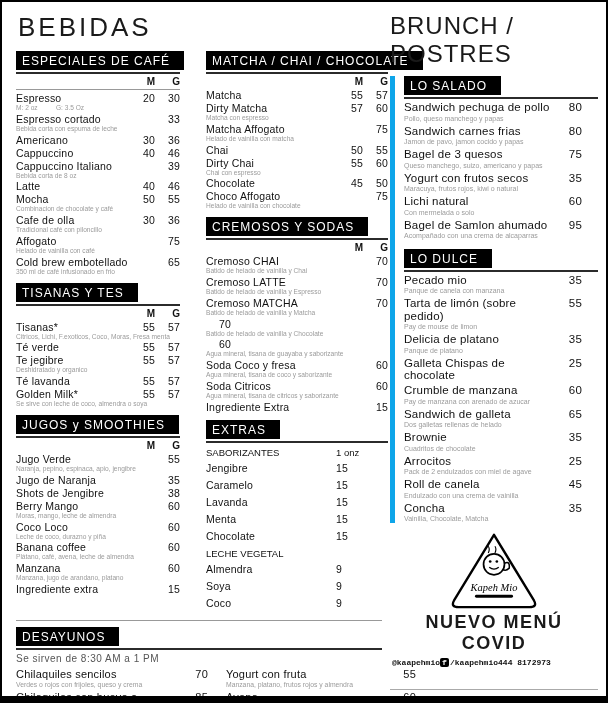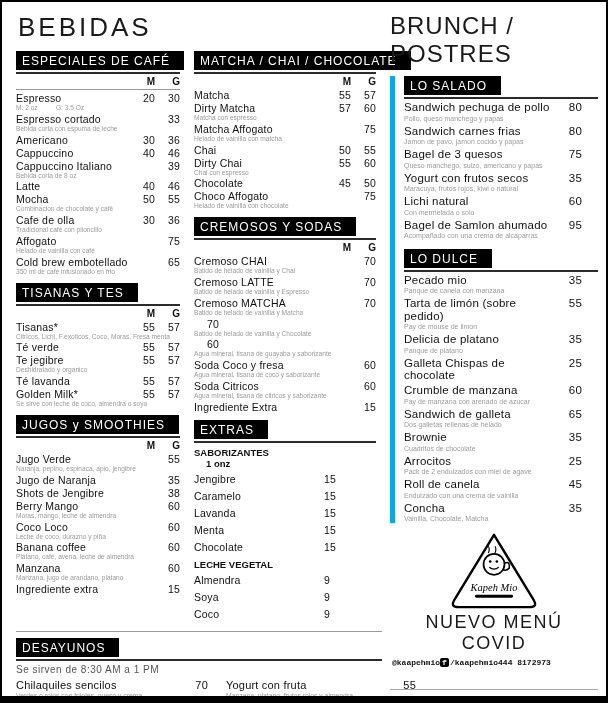--- a/index.html
+++ b/index.html
@@ -9,54 +9,54 @@
     border:2px solid #000;border-bottom:7px solid #000;
     font-family:"Liberation Sans", sans-serif;
   }
   .layout{display:flex;padding:4px 8px 0 14px;box-sizing:border-box;}
   .left-col{width:366px;flex:none;}
   .right-col{flex:1;padding-left:8px;min-width:0;}
 
   h1{font-weight:400;margin:6px 0 8px 2px;letter-spacing:3px;font-size:26px;color:#1a1a1a;}
   h1.brunch{letter-spacing:1px;font-size:24px;margin-left:0;}
 
-  .cols{display:flex;gap:14px;}
+  .cols{display:flex;gap:26px;}
   .colA{width:164px;flex:none;}
   .colB{width:182px;flex:none;}
 
   .sec{margin-bottom:7px;}
   .sec-headwrap{border-bottom:2px solid #2b2b2b;padding-bottom:2px;margin-bottom:2px;}
   .sec-head{background:#000;color:#fff;display:inline-block;font-size:12px;letter-spacing:1px;padding:3px 14px 2px 6px;white-space:nowrap;}
 
   .mg-row{display:flex;font-weight:700;font-size:10px;margin:2px 0 3px;}
   .mg-row .sp{flex:1;}
   .mg-underline{border-bottom:1px solid #999;padding-bottom:2px;}
 
   .row{display:flex;align-items:baseline;font-size:10.5px;line-height:11px;letter-spacing:0.2px;}
   .nm{flex:1;padding-right:2px;}
   .pm,.pg{width:25px;flex:none;text-align:right;}
   .pr{width:34px;flex:none;text-align:right;}
   .item{margin-bottom:2px;}
   .sub{font-size:6.6px;line-height:6.8px;color:#9b9b9b;white-space:pre-wrap;margin-top:1px;}
 
   
-  .group-label{display:flex;font-weight:700;font-size:9.5px;margin:4px 0 5px;flex-direction:column;}
+  .group-label{display:flex;font-weight:400;font-size:9.5px;margin:4px 0 5px;}
   .extras .pr{width:52px;text-align:left;padding-left:12px;}
   .extras .item{margin-bottom:6px;}
 
   
   .rv{border-left:5px solid #0ea5e9;padding-left:9px;}
   .right-sec .row{font-size:11.5px;line-height:12.5px;}
   .right-sec .sub{font-size:7px;line-height:7.5px;}
   .right-sec .item{margin-bottom:2.5px;}
   .right-sec .pr{width:30px;margin-right:16px;}
   .right-sec{margin-bottom:9px;}
 
   .logo-wrap{display:flex;justify-content:center;margin:2px 0 2px;}
-  .covid-title{text-align:center;font-size:18px;letter-spacing:1.5px;font-weight:400;color:#1a1a1a;}
+  .covid-title{text-align:center;font-size:18px;letter-spacing:1.5px;font-weight:700;color:#1a1a1a;}
   .social{display:flex;justify-content:flex-start;align-items:center;font-size:8px;font-weight:700;margin:4px 4px 22px 2px;font-family:Liberation Mono, monospace;}
   .fb{display:inline-flex;align-items:center;gap:1px;}
   .fb-icon{display:inline-block;width:9px;height:9px;background:#000;color:#fff;border-radius:2px;font-size:8px;line-height:9px;text-align:center;font-weight:700;}
   .hr{border-top:1px solid #aaa;height:0;}
   .note-box{border:1px solid #555;padding:5px 7px;margin-top:7px;}
   .note1{font-size:7px;line-height:10.5px;color:#333;letter-spacing:0.2px;}
   .note1 .big{font-size:9.5px;color:#111;}
 
   
   .des{margin-top:5px;}

